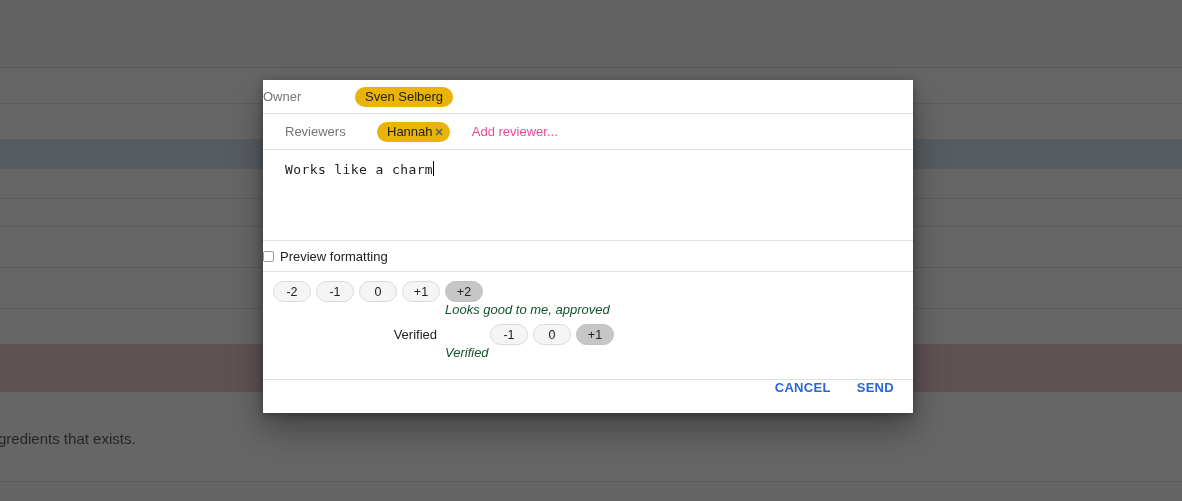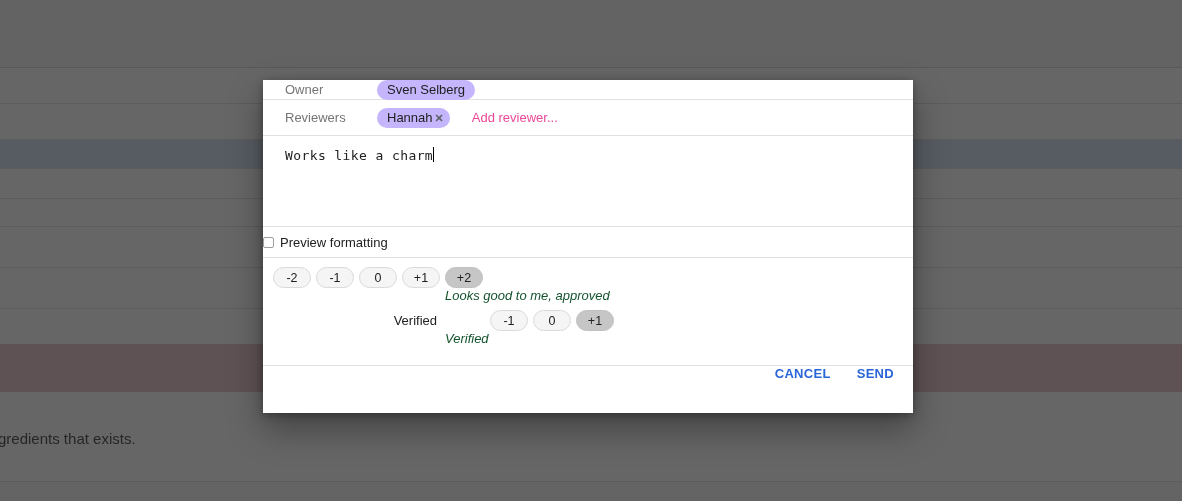--- a/index.html
+++ b/index.html
@@ -19,24 +19,24 @@
                      background:#5f5254; }
   .bg-bottom-text { position:absolute; left:-2px; top:430px; font-size:15px; color:#262626; }
   .bg-footer { position:absolute; left:0; top:482px; width:1182px; height:19px; background:#646464; }
 
   
   .dialog { position:absolute; left:263px; top:80px; width:650px; height:333px;
             background:#ffffff;
             box-shadow:0 16px 32px rgba(0,0,0,.35), 0 2px 8px rgba(0,0,0,.3);
             font-size:13px; color:#212121; }
   .drow { border-bottom:1px solid #e0e0e0; display:flex; align-items:center; }
-  .row-owner { height:20px; padding-left:22px; }
+  .row-owner { height:34px; }
   .row-reviewers { height:36px; padding-left:22px; }
   .peer-label { width:92px; color:#757575; }
-  .chip { background:#c4b5fd; border-radius:10px; height:20px; line-height:20px;
+  .chip { background:#eab308; border-radius:10px; height:20px; line-height:20px;
           padding:0 10px; display:inline-flex; align-items:center; color:#212121; }
   .chip .x { margin-left:2px; margin-right:-4px; color:#5f6368; font-size:11px;
              font-weight:700; cursor:pointer; }
   .add-reviewer { color:#ec4899; margin-left:22px; }
   .row-message { height:91px; padding:11px 22px; align-items:flex-start; display:block; }
   .msg-text { font-family:"DejaVu Sans Mono", monospace; font-size:13px; color:#212121;
               letter-spacing:.4px; white-space:pre; }
   .caret { display:inline-block; width:1px; height:15px; background:#000;
            vertical-align:-2px; }
   .row-preview { height:31px; }

